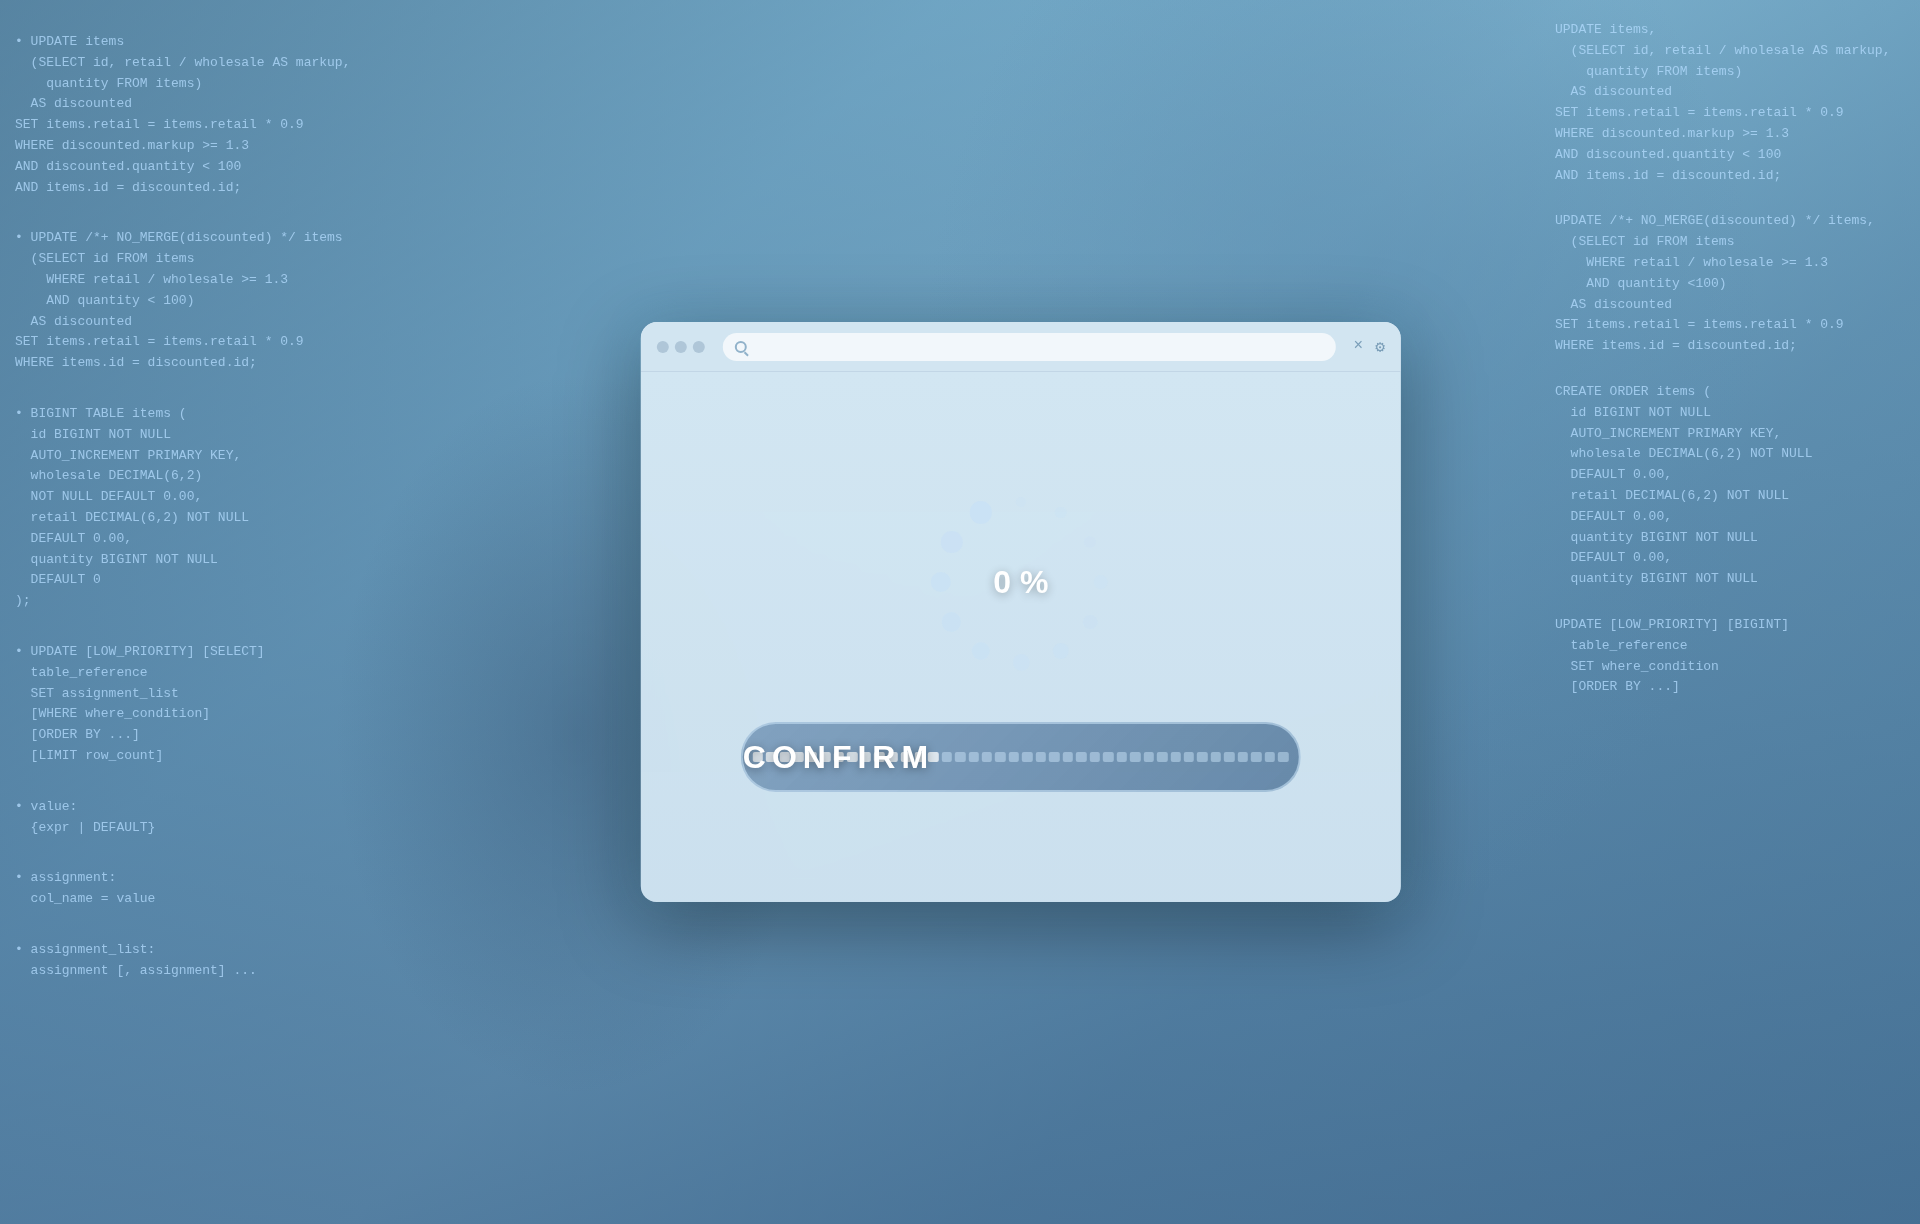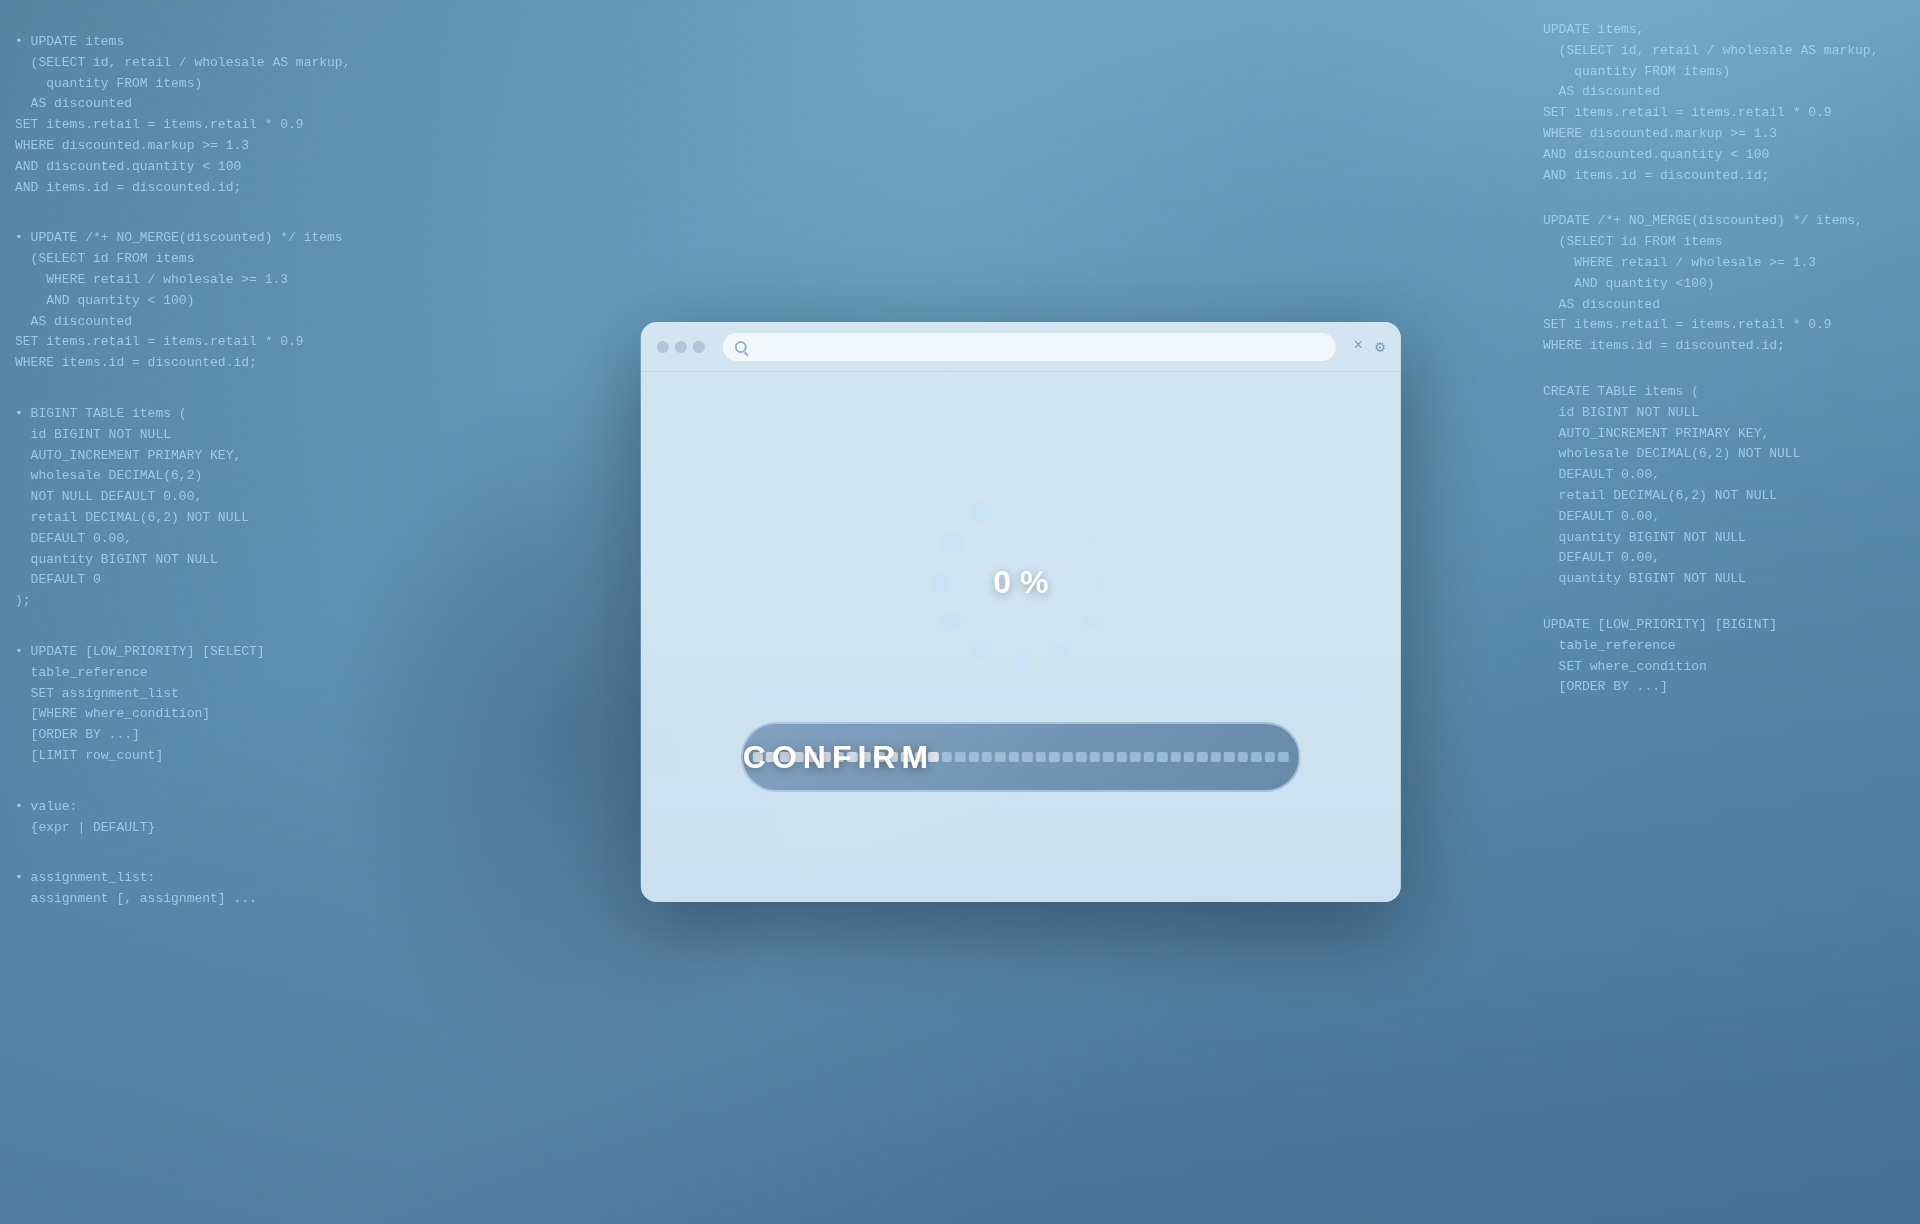--- a/index.html
+++ b/index.html
@@ -41,21 +41,21 @@
       height: 100%;
       z-index: 1;
       padding: 32px 15px;
       display: flex;
       flex-direction: column;
       gap: 30px;
     }
 
     .code-overlay-right {
       position: absolute;
-      right: 12px;
+      right: 0;
       top: 0;
       width: 380px;
       height: 100%;
       z-index: 1;
       padding: 20px 15px;
       display: flex;
       flex-direction: column;
       gap: 25px;
     }
 
@@ -319,20 +319,24 @@
     <span class="code-line">&nbsp;&nbsp;[WHERE where_condition]</span>
     <span class="code-line">&nbsp;&nbsp;[ORDER BY ...]</span>
     <span class="code-line">&nbsp;&nbsp;[LIMIT row_count]</span>
   </div>
 
   <div class="code-block">
     <span class="code-line">• value:</span>
     <span class="code-line">&nbsp;&nbsp;{expr | DEFAULT}</span>
   </div>
 
+  <div class="code-block">
+    <span class="code-line">• assignment:</span>
+    <span class="code-line">&nbsp;&nbsp;col_name = value</span>
+  </div>
 
   <div class="code-block">
     <span class="code-line">• assignment_list:</span>
     <span class="code-line">&nbsp;&nbsp;assignment [, assignment] ...</span>
   </div>
 </div>
 
 <div class="code-overlay-right">
   <div class="code-block">
     <span class="code-line">UPDATE items,</span>
@@ -349,21 +353,21 @@
     <span class="code-line">UPDATE /*+ NO_MERGE(discounted) */ items,</span>
     <span class="code-line">&nbsp;&nbsp;(SELECT id FROM items</span>
     <span class="code-line">&nbsp;&nbsp;&nbsp;&nbsp;WHERE retail / wholesale &gt;= 1.3</span>
     <span class="code-line">&nbsp;&nbsp;&nbsp;&nbsp;AND quantity &lt;100)</span>
     <span class="code-line">&nbsp;&nbsp;AS discounted</span>
     <span class="code-line">SET items.retail = items.retail * 0.9</span>
     <span class="code-line">WHERE items.id = discounted.id;</span>
   </div>
 
   <div class="code-block">
-    <span class="code-line">CREATE TABLE items (</span>
+    <span class="code-line">CREATE ORDER items (</span>
     <span class="code-line">&nbsp;&nbsp;id BIGINT NOT NULL</span>
     <span class="code-line">&nbsp;&nbsp;AUTO_INCREMENT PRIMARY KEY,</span>
     <span class="code-line">&nbsp;&nbsp;wholesale DECIMAL(6,2) NOT NULL</span>
     <span class="code-line">&nbsp;&nbsp;DEFAULT 0.00,</span>
     <span class="code-line">&nbsp;&nbsp;retail DECIMAL(6,2) NOT NULL</span>
     <span class="code-line">&nbsp;&nbsp;DEFAULT 0.00,</span>
     <span class="code-line">&nbsp;&nbsp;quantity BIGINT NOT NULL</span>
     <span class="code-line">&nbsp;&nbsp;DEFAULT 0.00,</span>
     <span class="code-line">&nbsp;&nbsp;quantity BIGINT NOT NULL</span>
   </div>

